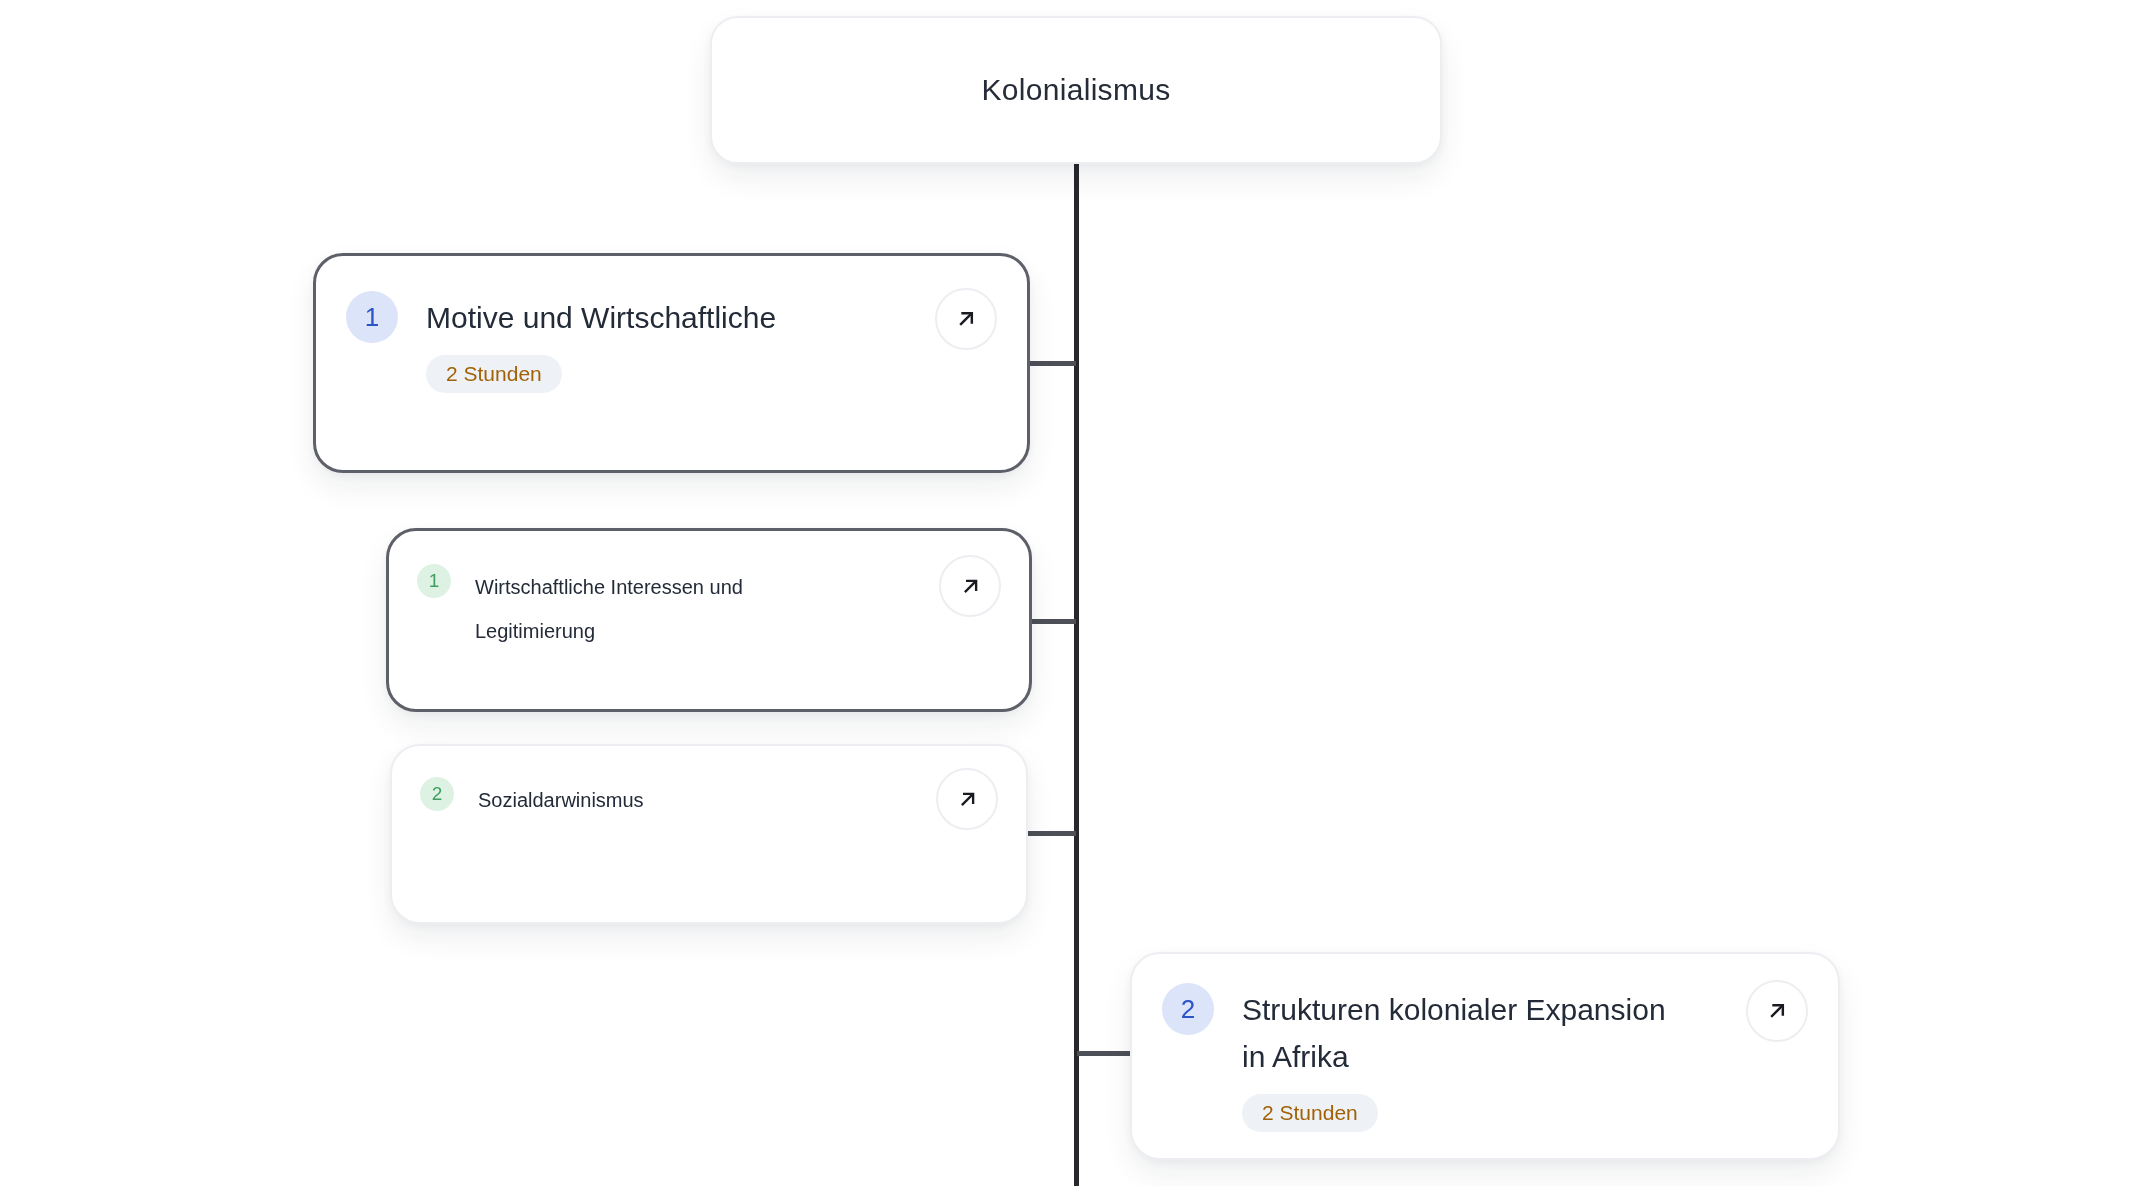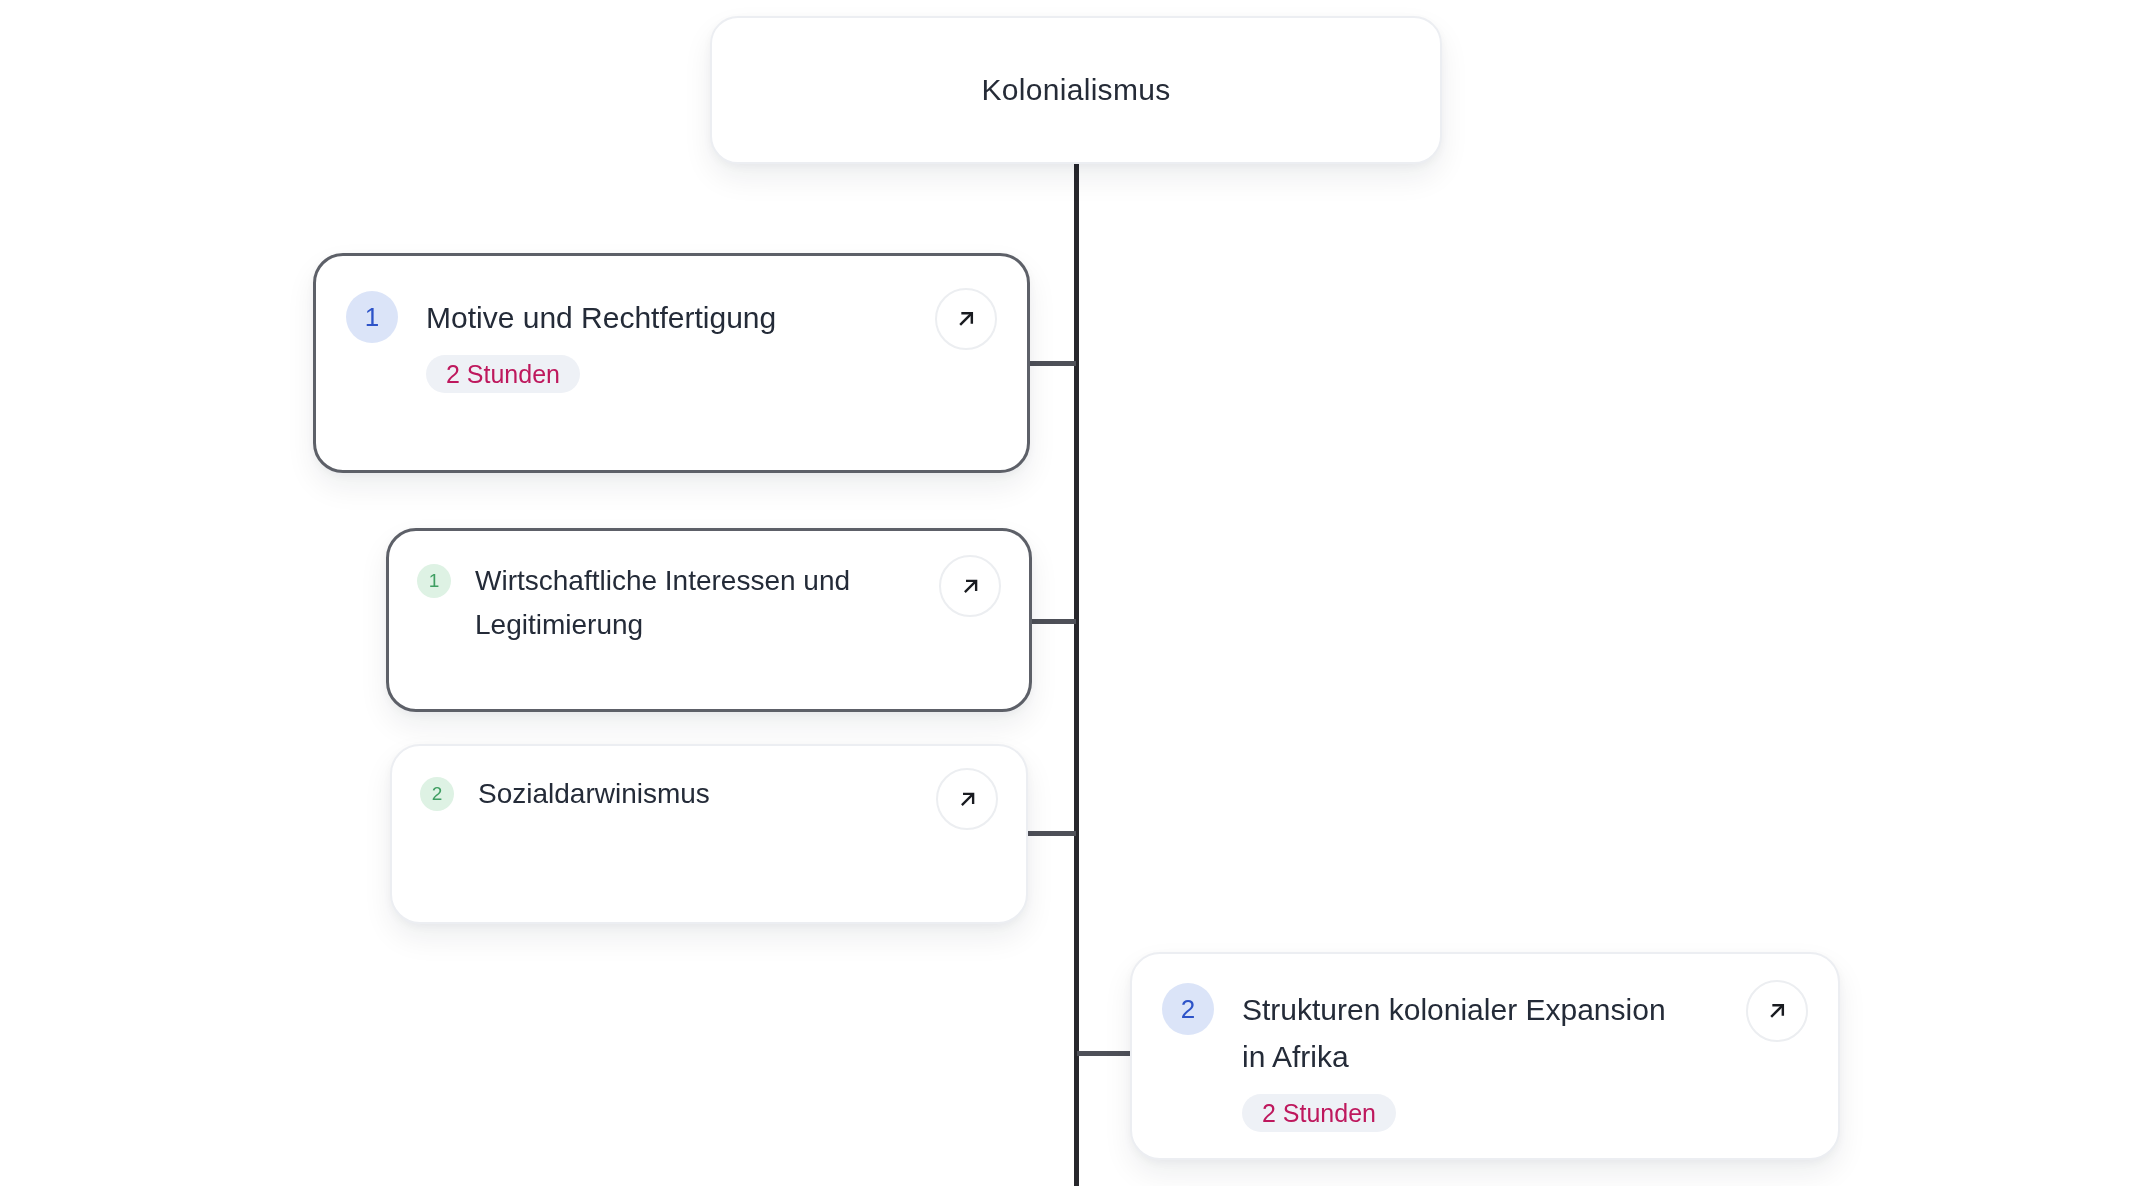--- a/index.html
+++ b/index.html
@@ -54,27 +54,27 @@
   .chip {
     border-radius: 50%;
     display: flex; align-items: center; justify-content: center;
     font-weight: 500; flex: 0 0 auto;
   }
   .chip.blue  { width: 52px; height: 52px; background: #dbe4f8; color: #2d53c8; font-size: 26px; margin-top: -3px; margin-right: 28px; }
   .chip.green { width: 34px; height: 34px; background: #def2e4; color: #3f9e62; font-size: 19px; margin-top: 5px;  margin-right: 24px; }
 
   .title { color: #242b38; font-weight: 500; }
   .title.big   { font-size: 30px; line-height: 47px; }
-  .title.small { font-size: 28px; line-height: 44px; }
+  .title.small { font-size: 20px; line-height: 44px; margin-top: 6px; }
   .title span { display: block; }
 
   .pill {
     display: inline-block;
-    background: #eef1f6; color: #be185d;
-    font-size: 25px; line-height: 38px;
+    background: #eef1f6; color: #a16207;
+    font-size: 21px; line-height: 38px;
     padding: 0 20px; border-radius: 20px;
     margin-top: 14px;
   }
 
   .arrow-btn {
     width: 62px; height: 62px;
     border-radius: 50%;
     background: #ffffff;
     border: 2px solid #eceef1;
     display: flex; align-items: center; justify-content: center;
@@ -98,21 +98,21 @@
 
   <div class="node root light">
     <div class="root-label">Kolonialismus</div>
   </div>
 
   <div class="node card1 selected">
     <div class="card-row">
       <div class="chip blue">1</div>
       <div>
         <div class="title big">
-          <span>Motive und Rechtfertigung</span>
+          <span>Motive und Wirtschaftliche</span>
         </div>
         <div class="pill">2 Stunden</div>
       </div>
       <div class="arrow-btn">
         <svg width="28" height="28" viewBox="0 0 24 24" fill="none" stroke="#191b20" stroke-width="2.1">
           <path d="M7 17 L17 7"></path>
             <path d="M8 7 H17 V16"></path>
         </svg>
       </div>
     </div>

